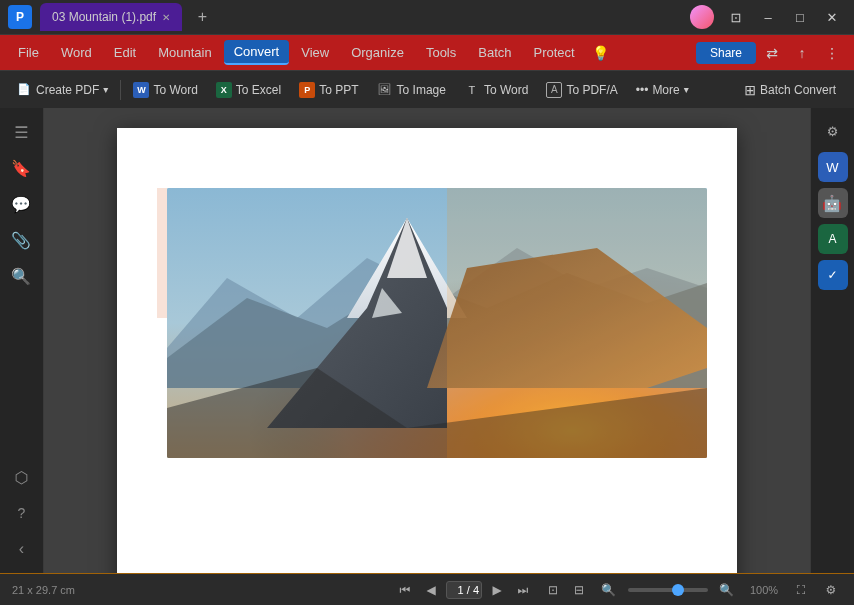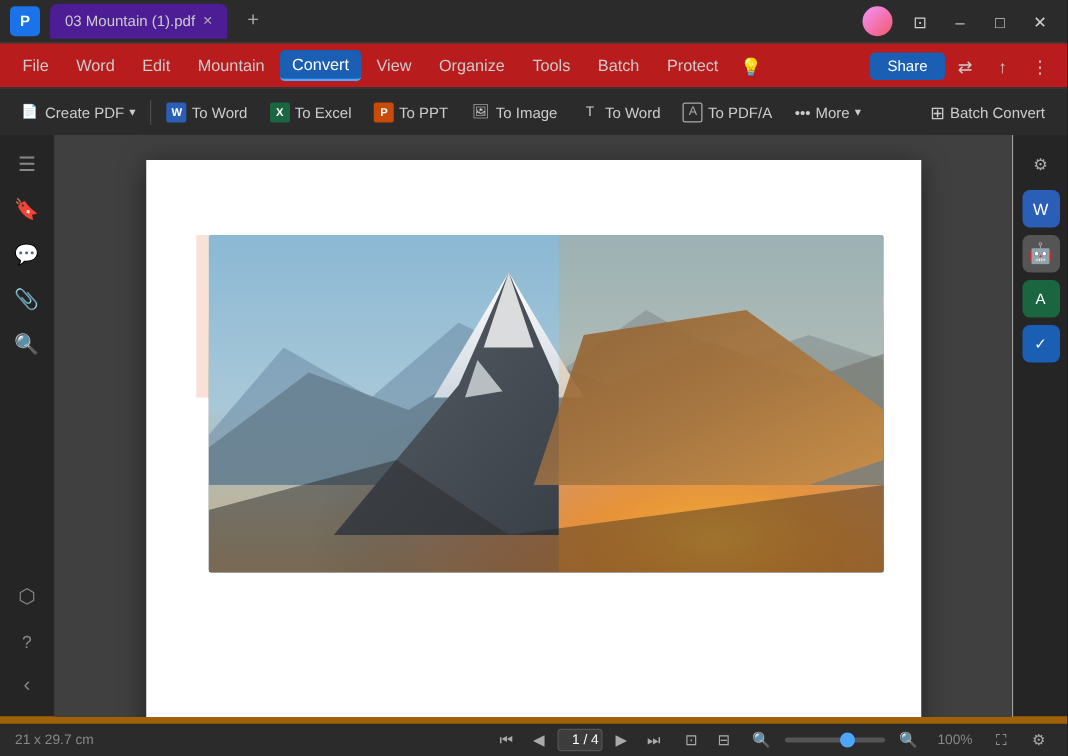--- a/index.html
+++ b/index.html
@@ -252,21 +252,21 @@
     
     .status-bar {
       height: 32px;
       background: #2b2b2b;
       display: flex;
       align-items: center;
       padding: 0 12px;
       font-size: 11px;
       color: #888;
       flex-shrink: 0;
-      border-top: 6px solid #a16207;
+      border-top: 1px solid #a16207;
       gap: 8px;
     }
     .status-spacer { flex: 1; }
     .status-nav {
       display: flex; align-items: center; gap: 4px;
     }
     .status-nav-btn {
       width: 22px; height: 22px;
       display: flex; align-items: center; justify-content: center;
       font-size: 12px; color: #aaa; cursor: pointer;

